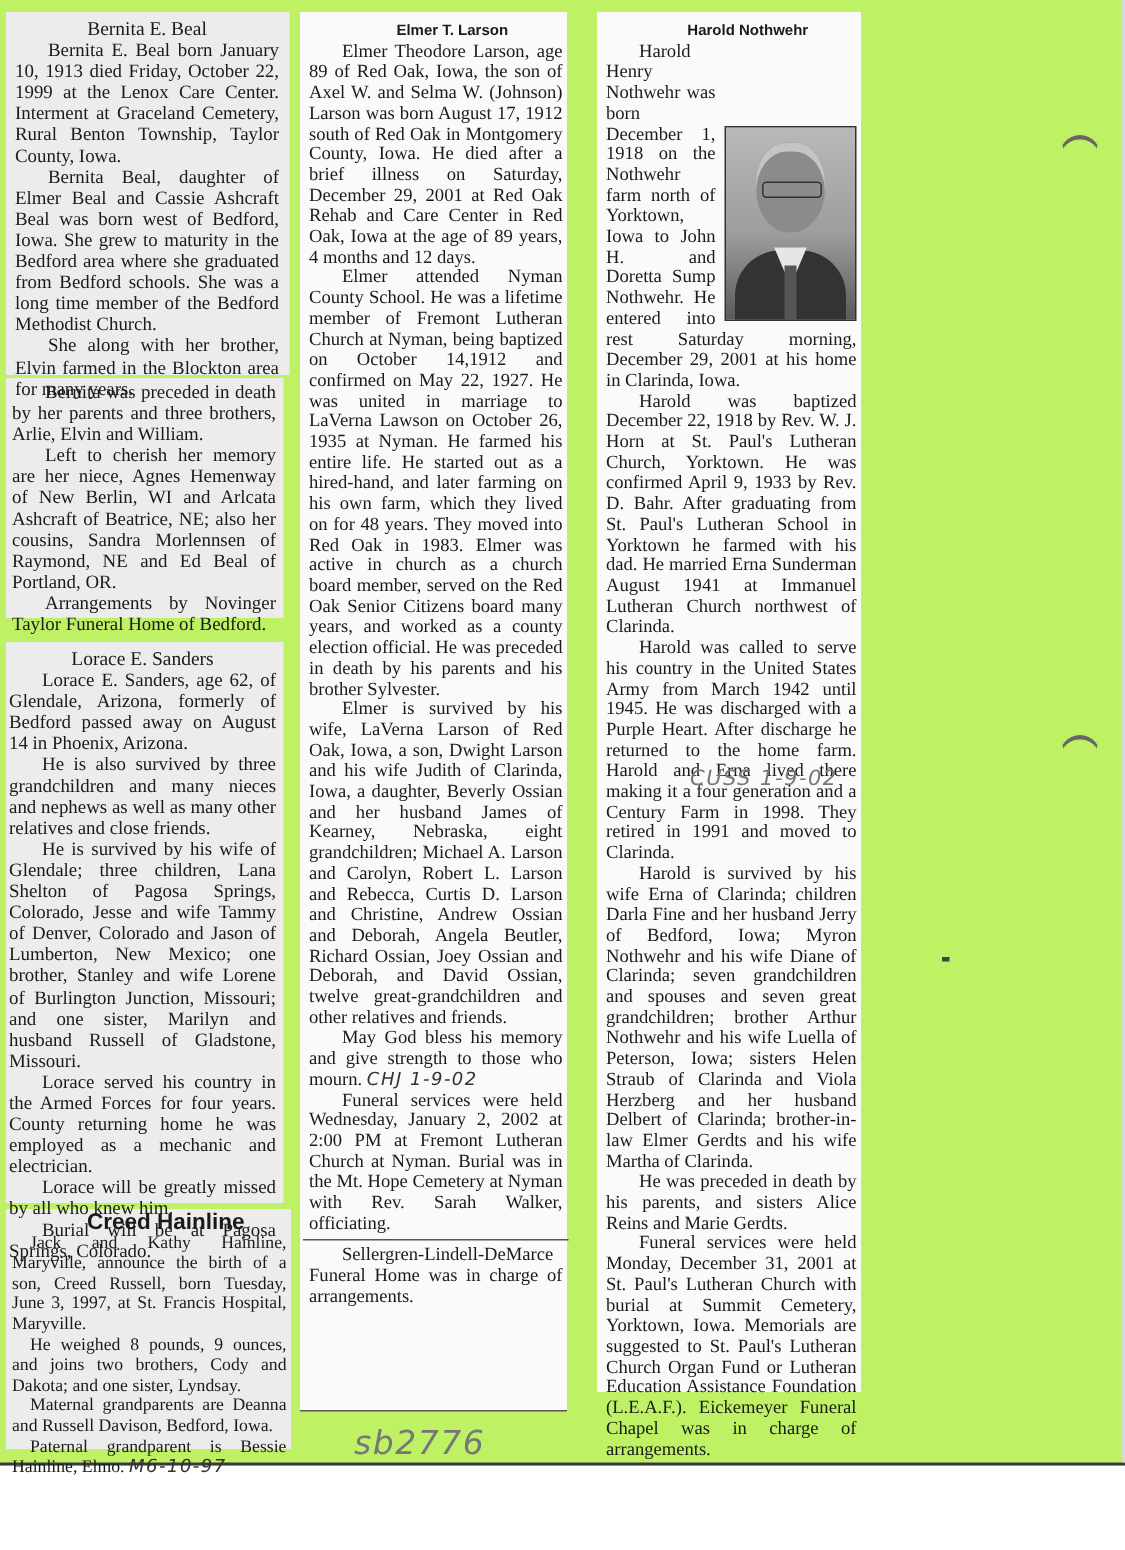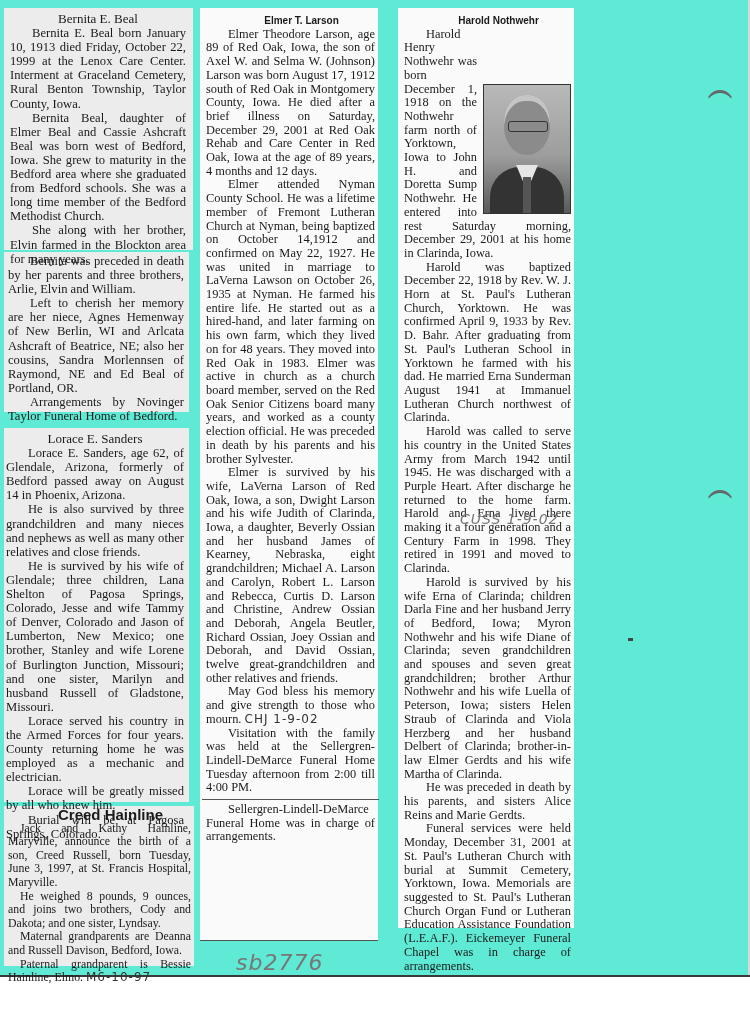--- a/index.html
+++ b/index.html
@@ -1,26 +1,26 @@
 <!DOCTYPE html>
 <html><head>
 <meta charset="utf-8">
 <style>
   html,body{margin:0;padding:0;}
   body{width:750px;height:1033px;background:#ffffff;position:relative;overflow:hidden;font-family:"Liberation Serif","DejaVu Serif",serif;color:#1a1a1a;}
-  .page{position:absolute;left:0;top:0;width:750px;height:975px;background:#5eead4;border-bottom:2px solid #3a3a3a;}
+  .page{position:absolute;left:0;top:0;width:750px;height:975px;background:#bef264;border-bottom:2px solid #3a3a3a;}
   .right-edge{position:absolute;left:748px;top:0;width:2px;height:975px;background:#d8d8d8;}
   .clip{position:absolute;background:#ececec;}
   .clip.white{background:#fafafa;}
   .col{position:absolute;font-size:12.6px;line-height:14.1px;text-align:justify;}
   .col p{margin:0;text-indent:22px;}
   .title{text-align:center;text-indent:0 !important;font-size:13px;}
   .btitle{font-family:"Liberation Sans","DejaVu Sans",sans-serif;font-weight:bold;text-align:center;font-size:10px;margin:0 0 1px 0;}
   .btitle.big{font-size:15px;}
-  .hand{font-family:"DejaVu Sans",sans-serif;font-size:12px;color:#333;letter-spacing:1px;margin-top:41px;}
+  .hand{font-family:"DejaVu Sans",sans-serif;font-style:italic;font-size:12px;color:#333;letter-spacing:1px;margin-top:41px;}
   .rule{position:absolute;height:1px;background:#555;}
   .hole{position:absolute;width:26px;height:26px;border-top:3px solid #666;border-radius:50%;border-left:1px solid transparent;border-right:1px solid transparent;border-bottom:1px solid transparent;}
   .photo{float:right;width:86px;height:128px;margin:0 0 2px 6px;background:linear-gradient(180deg,#b9b9b9 0%,#9d9d9d 55%,#5a5a5a 100%);border:1px solid #333;position:relative;overflow:hidden;}
   .photo .head{position:absolute;left:20px;top:10px;width:46px;height:60px;border-radius:45% 45% 48% 48%;background:#8b8b8b;box-shadow:inset 0 6px 0 #c5c5c5;}
   .photo .glasses{position:absolute;left:24px;top:36px;width:38px;height:9px;border:1px solid #333;border-radius:3px;}
   .photo .suit{position:absolute;left:6px;top:82px;width:74px;height:50px;background:#333;border-radius:30px 30px 0 0;}
   .photo .collar{position:absolute;left:32px;top:80px;width:22px;height:26px;background:#e6e6e6;clip-path:polygon(0 0,100% 0,50% 100%);}
   .photo .tie{position:absolute;left:39px;top:92px;width:8px;height:36px;background:#555;}
   .sig{position:absolute;font-family:"DejaVu Sans",sans-serif;font-style:italic;font-size:22px;color:#777;letter-spacing:1px;}
   .speck{position:absolute;width:5px;height:3px;background:#444;}
@@ -68,21 +68,21 @@
     <p style="text-indent:12px">Maternal grandparents are Deanna and Russell Davison, Bedford, Iowa.</p>
     <p style="text-indent:12px"><span>Paternal grandparent is Bessie Hainline, Elmo.</span> <span class="hand">M6-10-97</span></p>
   </div>
 
   <div class="col" style="left:206px;top:14px;width:169px;font-size:12.4px;line-height:13.7px;">
     <p class="btitle">Elmer T. Larson</p>
     <p>Elmer Theodore Larson, age 89 of Red Oak, Iowa, the son of Axel W. and Selma W. (Johnson) Larson was born August 17, 1912 south of Red Oak in Montgomery County, Iowa. He died after a brief illness on Saturday, December 29, 2001 at Red Oak Rehab and Care Center in Red Oak, Iowa at the age of 89 years, 4 months and 12 days.</p>
     <p>Elmer attended Nyman County School. He was a lifetime member of Fremont Lutheran Church at Nyman, being baptized on October 14,1912 and confirmed on May 22, 1927. He was united in marriage to LaVerna Lawson on October 26, 1935 at Nyman. He farmed his entire life. He started out as a hired-hand, and later farming on his own farm, which they lived on for 48 years. They moved into Red Oak in 1983. Elmer was active in church as a church board member, served on the Red Oak Senior Citizens board many years, and worked as a county election official. He was preceded in death by his parents and his brother Sylvester.</p>
     <p>Elmer is survived by his wife, LaVerna Larson of Red Oak, Iowa, a son, Dwight Larson and his wife Judith of Clarinda, Iowa, a daughter, Beverly Ossian and her husband James of Kearney, Nebraska, eight grandchildren; Michael A. Larson and Carolyn, Robert L. Larson and Rebecca, Curtis D. Larson and Christine, Andrew Ossian and Deborah, Angela Beutler, Richard Ossian, Joey Ossian and Deborah, and David Ossian, twelve great-grandchildren and other relatives and friends.</p>
     <p><span>May God bless his memory and give strength to those who mourn.</span> <span class="hand">CHJ 1-9-02</span></p>
-    <p>Visitation with the family was held at the Sellergren-Lindell-DeMarce Funeral Home Tuesday afternoon from 2:00 till 4:00 PM.</p>
+    <p>Funeral services were held Wednesday, January 2, 2002 at 2:00 PM at Fremont Lutheran Church at Nyman. Burial was in the Mt. Hope Cemetery at Nyman with Rev. Sarah Walker, officiating.</p>
     <div style="height:1px;background:#555;margin:4px -4px 3px -4px;"></div>
     <p>Sellergren-Lindell-DeMarce Funeral Home was in charge of arrangements.</p>
   </div>
 
   <div class="col" style="left:404px;top:14px;width:167px;font-size:12.4px;line-height:13.7px;">
     <p class="btitle">Harold Nothwehr</p>
     <div class="photo" style="margin-top:56px;">
       <div class="head"></div>
       <div class="glasses"></div>
       <div class="suit"></div>

